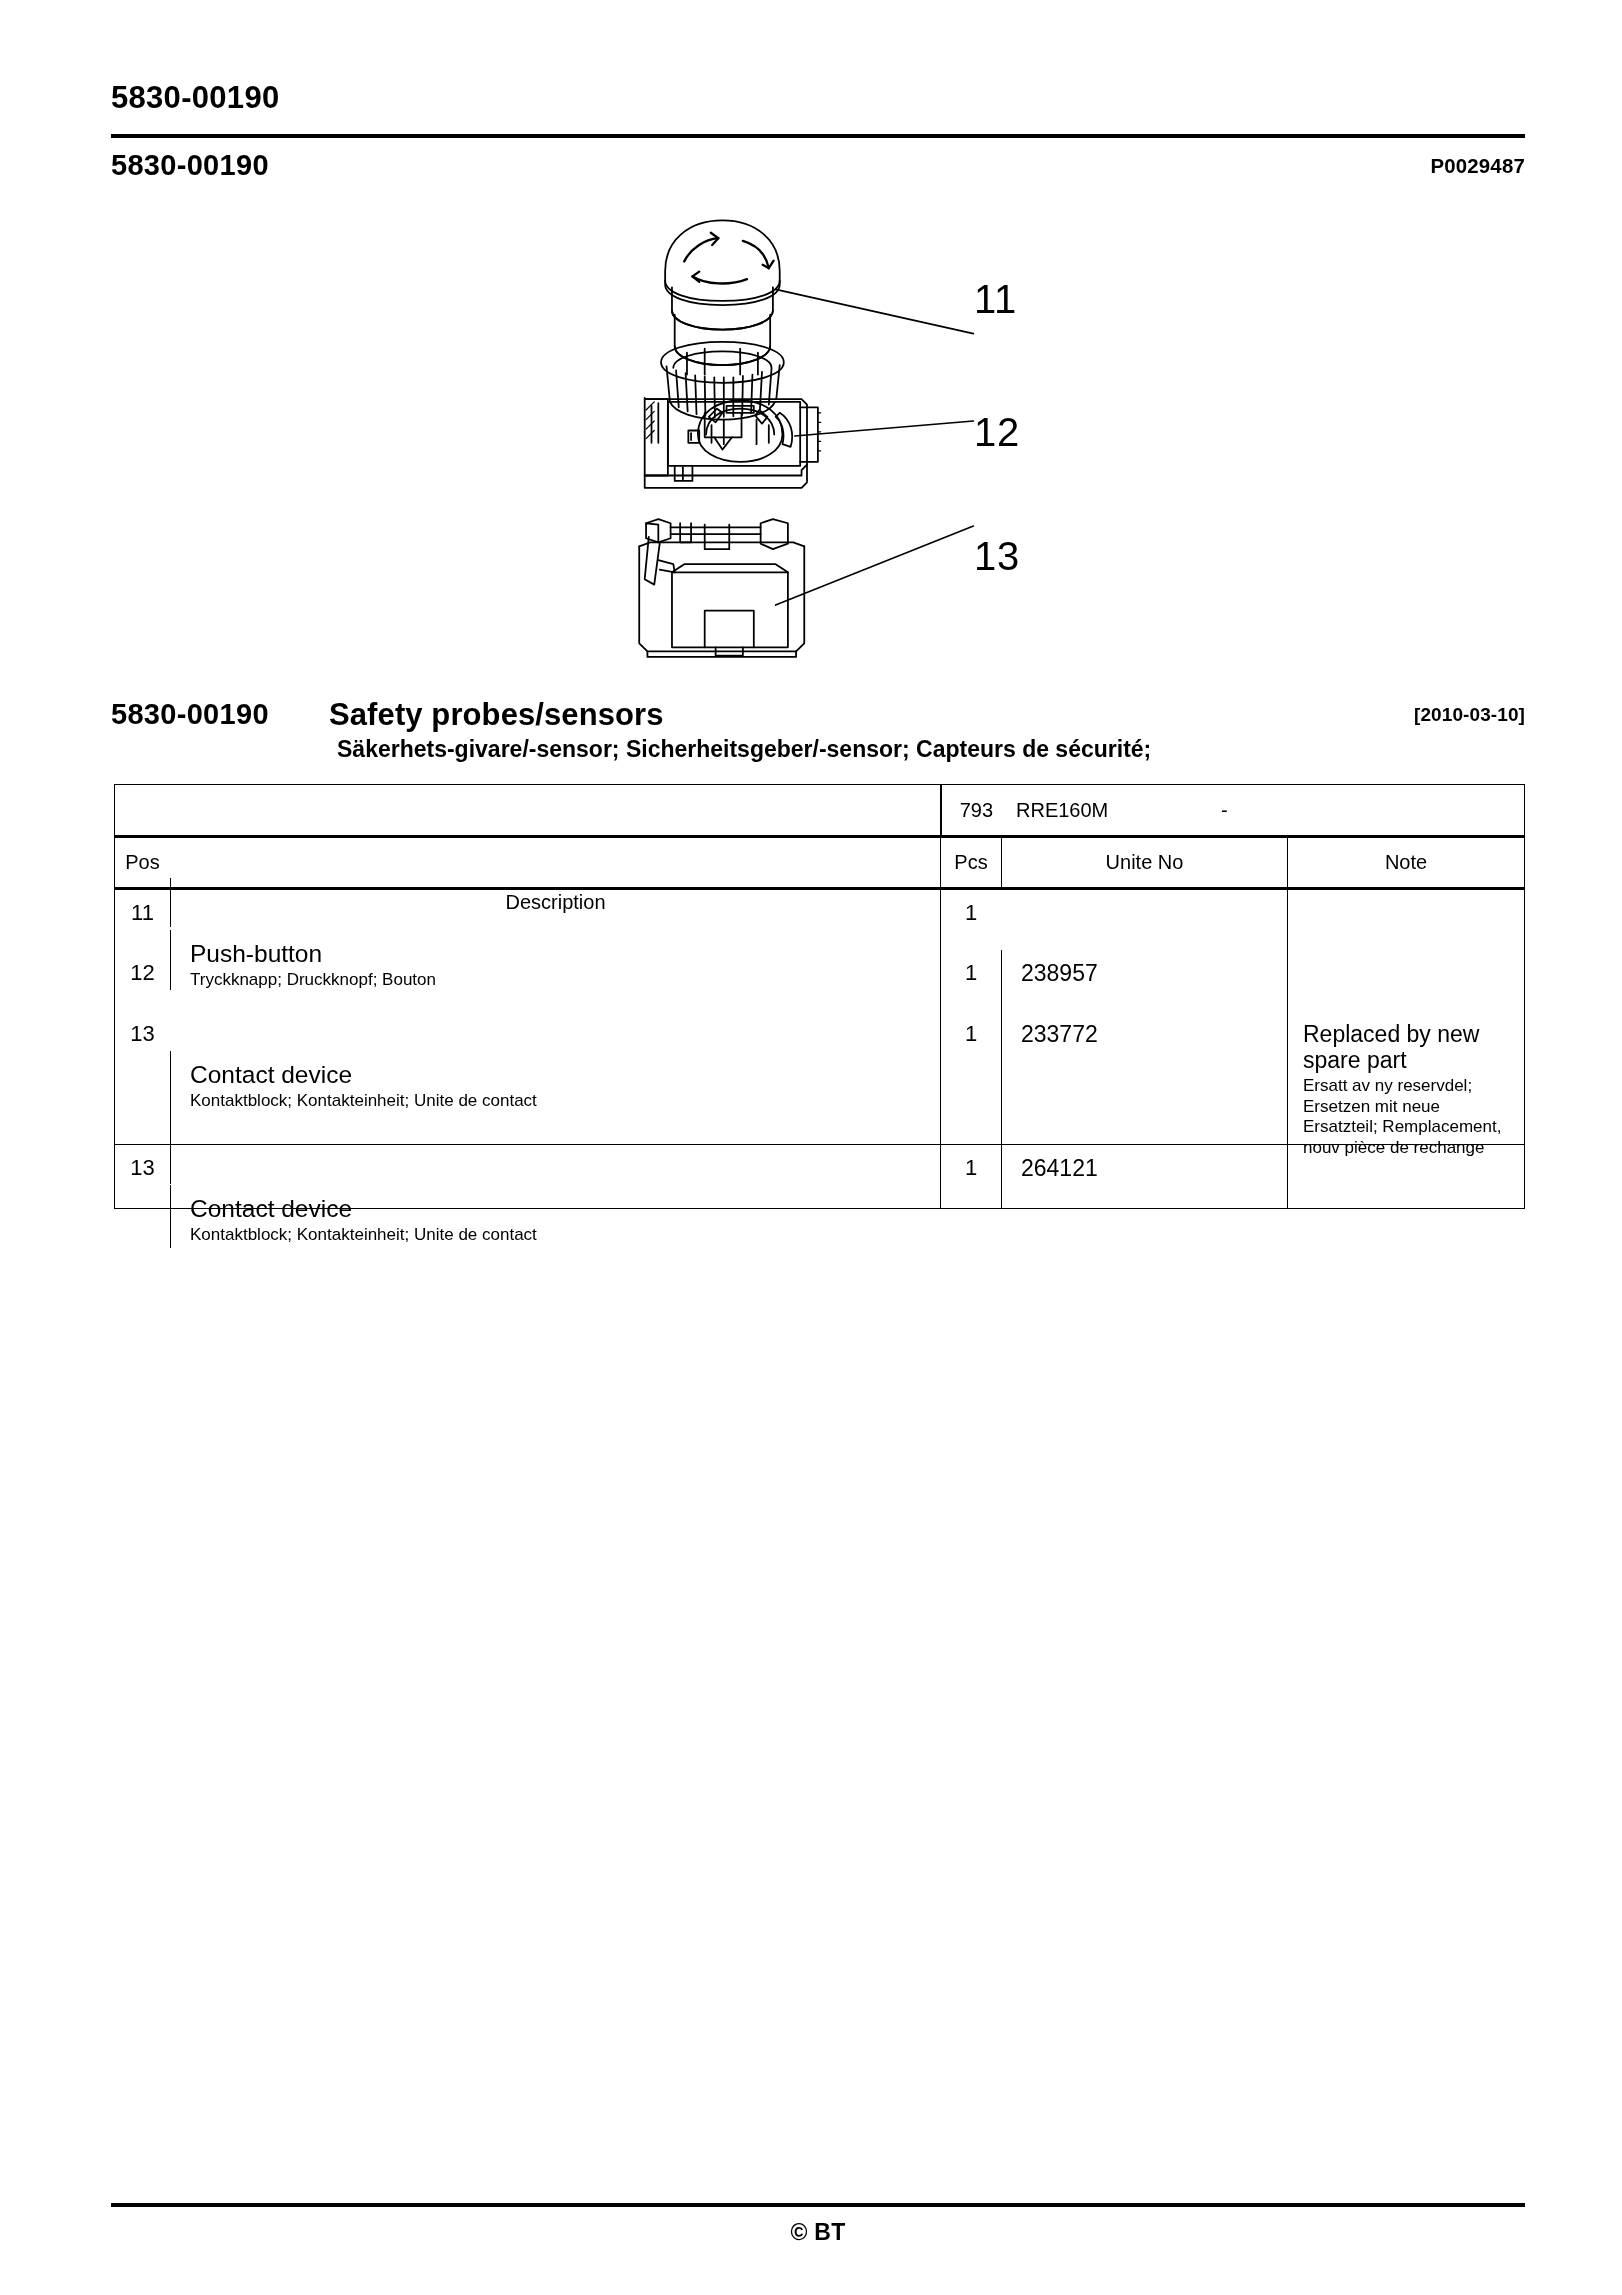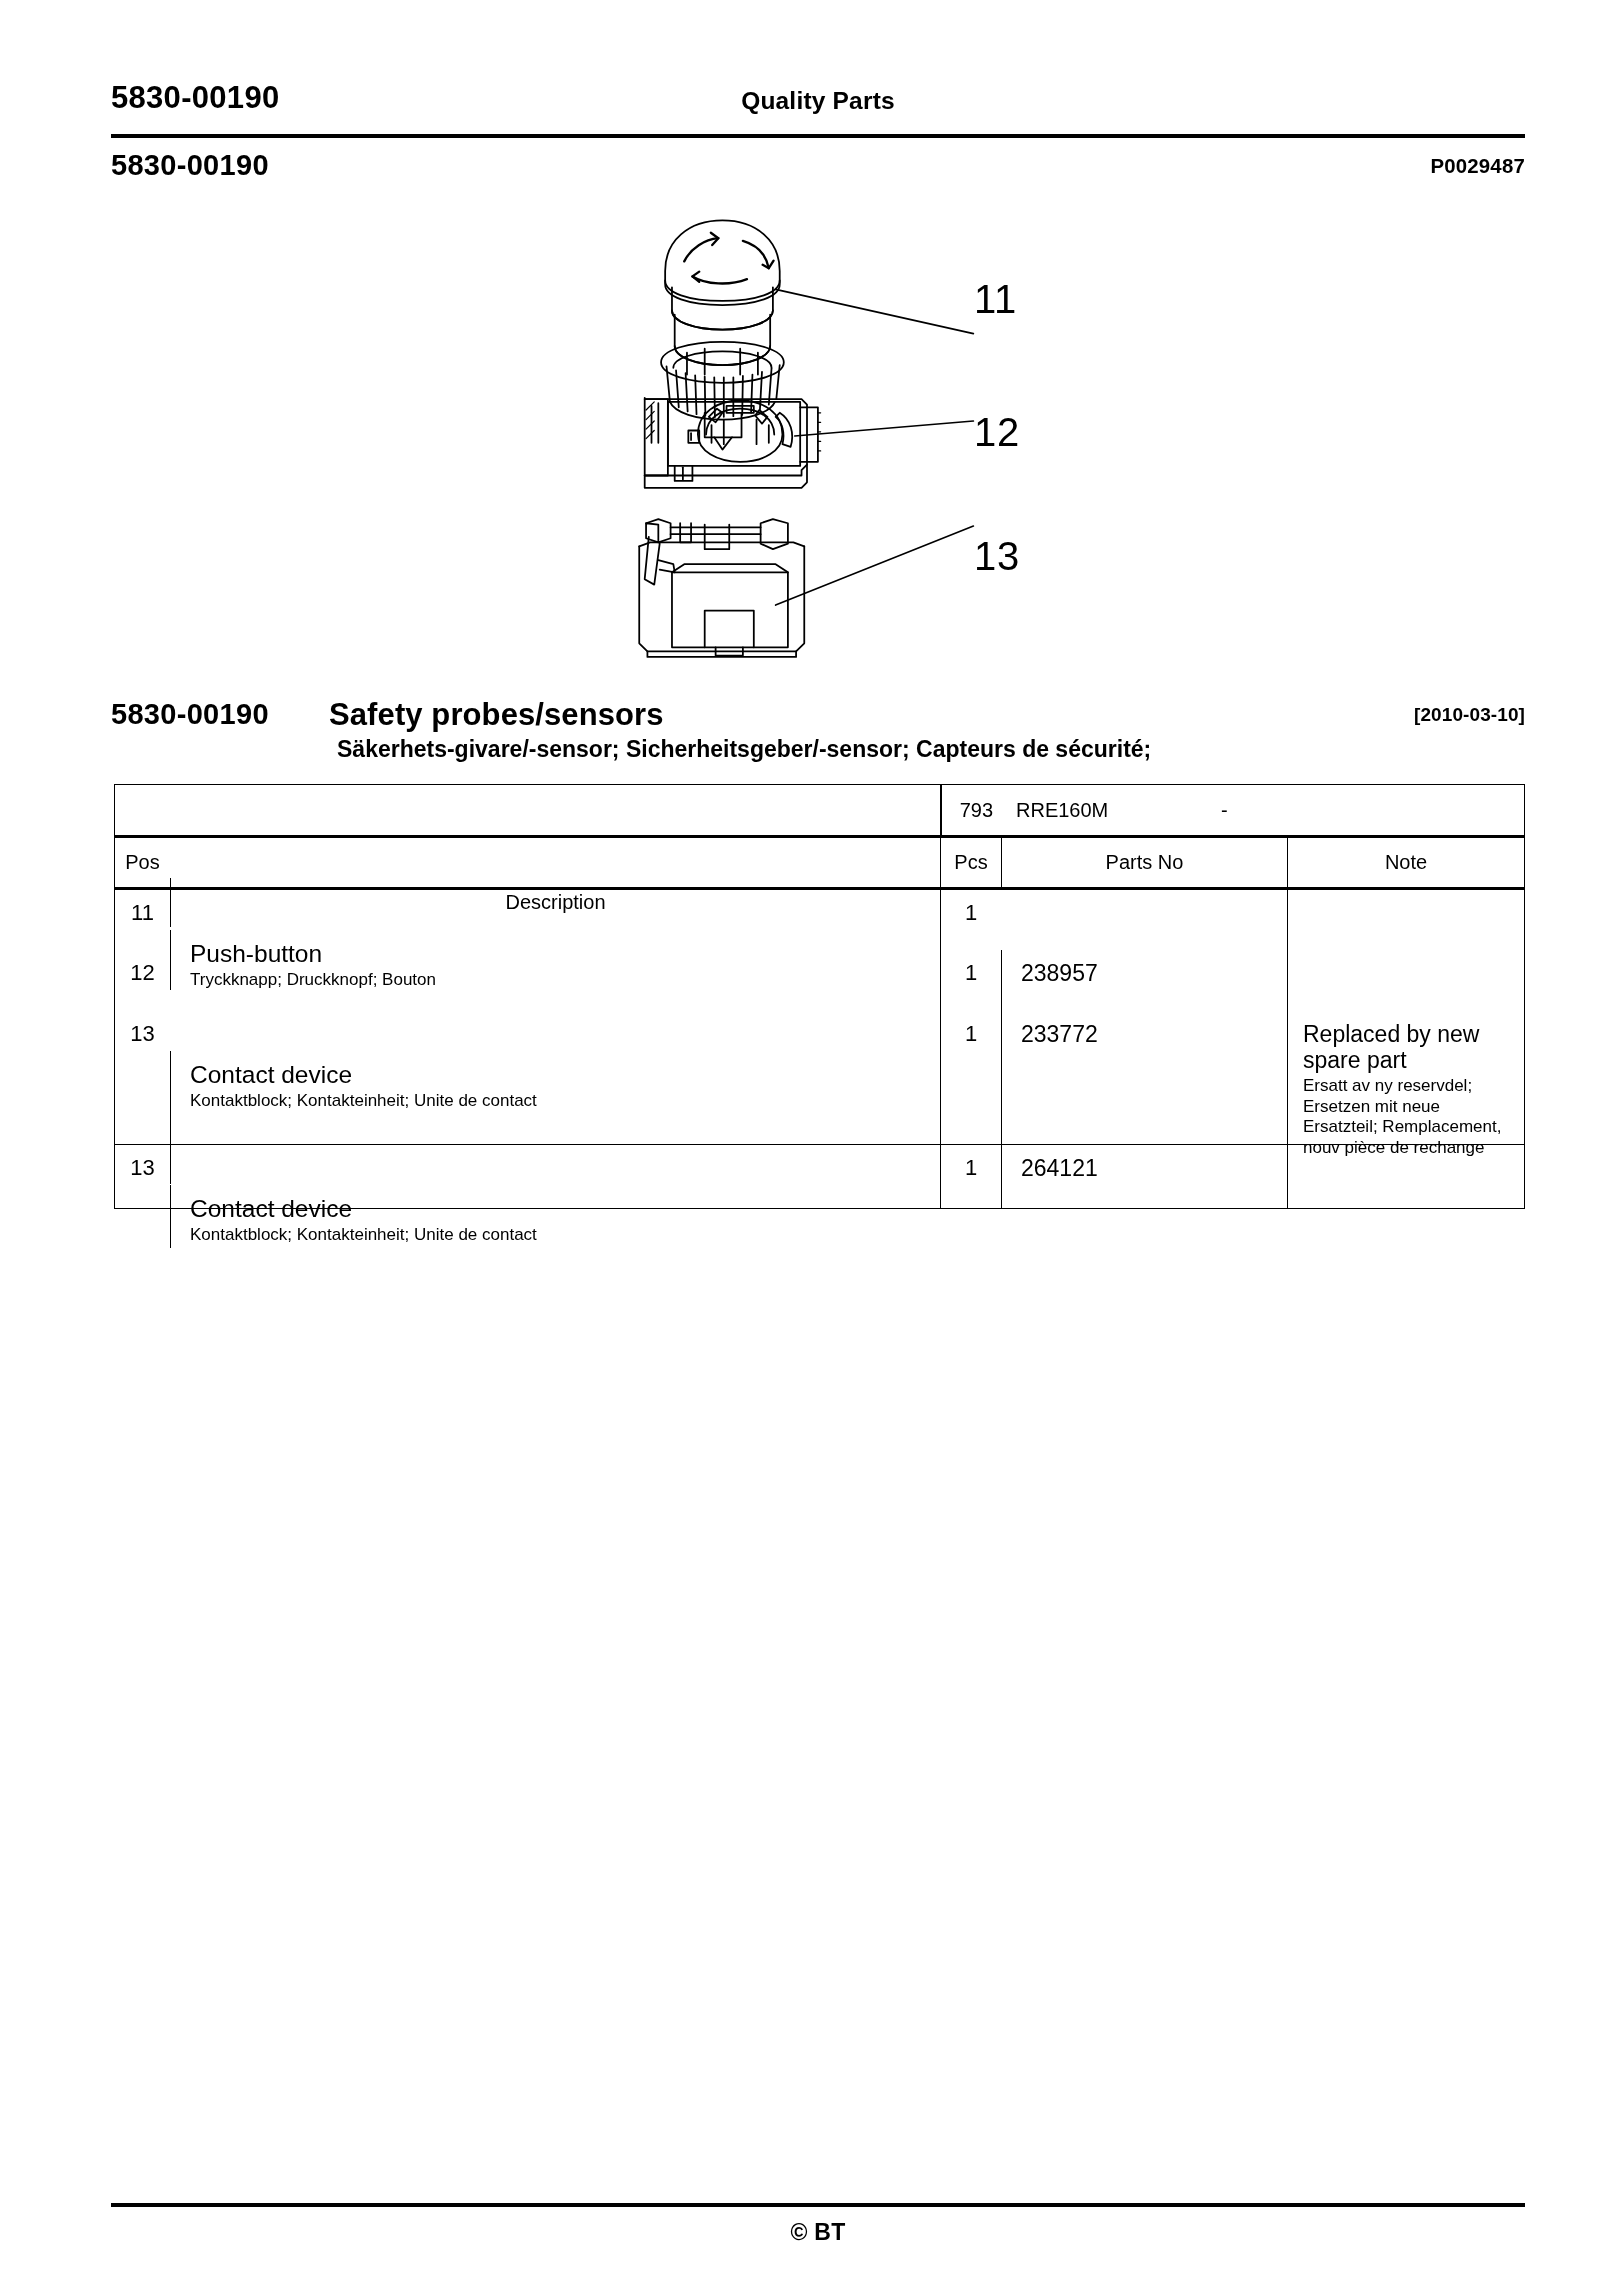--- a/index.html
+++ b/index.html
@@ -268,21 +268,20 @@
     letter-spacing: 0.3px;
   }
 </style>
 </head>
 <body>
 
 <div class="page">
 
   <div class="hdr-row">
     <div class="hdr-left">5830-00190</div>
-    <div class="hdr-center">Quality Parts</div>
   </div>
   <div class="rule-thick" id="rule-top"></div>
 
   <div class="subhdr">
     <div class="subhdr-left">5830-00190</div>
     <div class="subhdr-right">P0029487</div>
   </div>
 
   <div class="illus">
     <svg width="532" height="491" viewBox="0 0 780 720" xmlns="http://www.w3.org/2000/svg" fill="none" stroke="#000" stroke-width="2.6" stroke-linecap="round" stroke-linejoin="round">
@@ -421,21 +420,21 @@
         <span class="mb-text" id="mb-num">793</span>
         <span class="mb-text" id="mb-name">RRE160M</span>
         <span class="mb-text" id="mb-dash">-</span>
       </div>
     </div>
 
     <div class="colhdr">
       <div class="ch c-pos">Pos</div>
       <div class="ch c-desc vline">Description</div>
       <div class="ch c-pcs vline">Pcs</div>
-      <div class="ch c-part vline">Parts No</div>
+      <div class="ch c-part vline">Unite No</div>
       <div class="ch c-note vline">Note</div>
     </div>
 
     <div class="brow" style="height:60px;">
       <div class="cell c-pos pos-txt">11</div>
       <div class="cell c-desc vline">
         <div class="desc-main">Push-button</div>
         <div class="desc-sub">Tryckknapp; Druckknopf; Bouton</div>
       </div>
       <div class="cell c-pcs vline pcs-txt">1</div>

